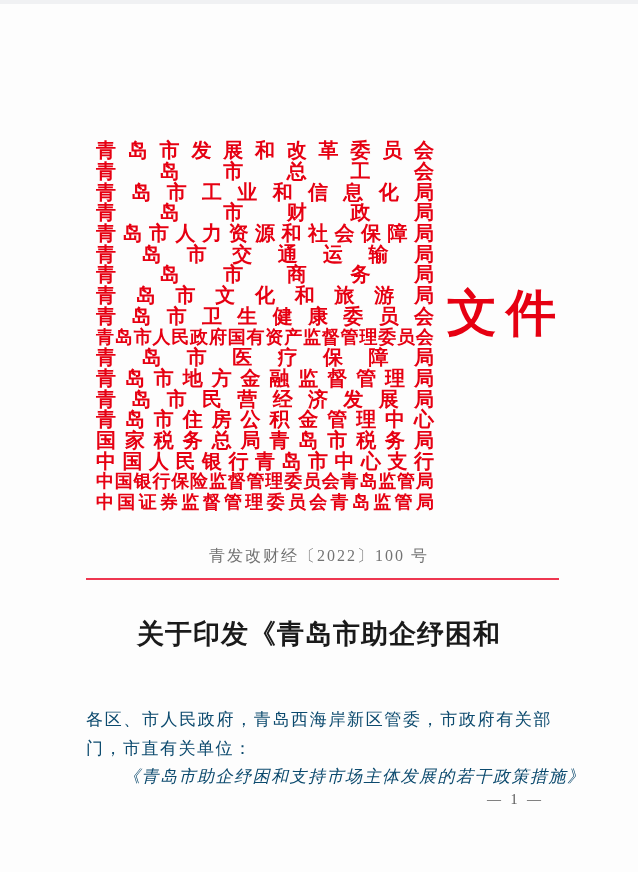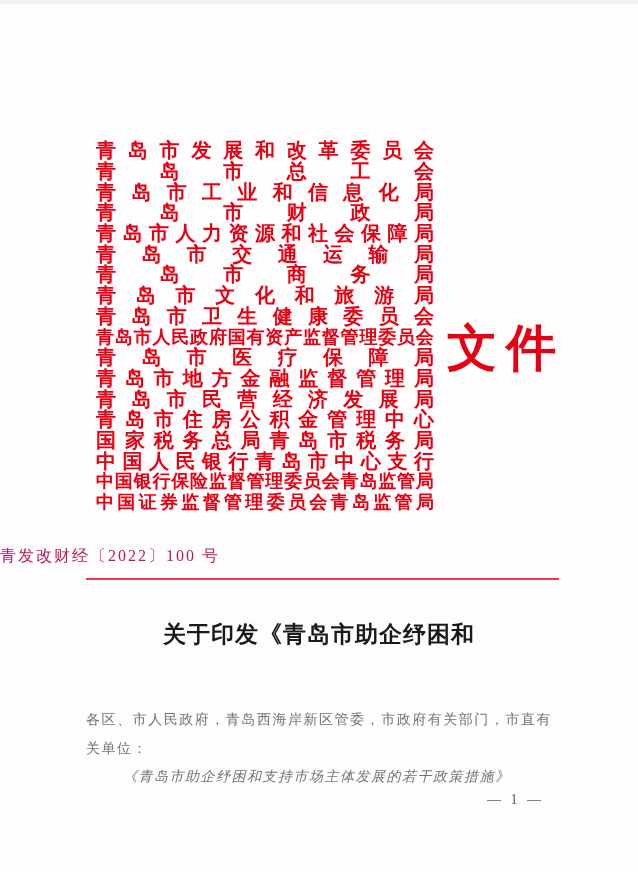--- a/index.html
+++ b/index.html
@@ -32,47 +32,47 @@
     white-space: nowrap;
   }
   .agency-line.small { font-size: 18px; }
   
   .banner {
     position: absolute; left: 447px; top: 288px;
     color: #e60012;
     font-size: 50px; font-weight: 800;
     letter-spacing: 9px; line-height: 1;
     white-space: nowrap;
-    margin-top: 35px;
   }
   
   .doc-number {
     position: absolute; left: 0; top: 546px; width: 638px;
+    text-align: center;
     font-size: 16px; letter-spacing: 2px; line-height: 20px;
-    color: #be185d;
+    color: #737373;
   }
   
   .red-rule {
     position: absolute; left: 86px; top: 578px;
     width: 473px; height: 2px;
     background: #ee3750;
   }
   
   .title {
     position: absolute; left: 0; top: 616px; width: 638px;
     text-align: center;
-    font-size: 23px; font-weight: 700; line-height: 37px;
+    font-size: 27px; font-weight: 700; line-height: 37px;
     letter-spacing: 1px;
     color: #1a1a1a;
   }
   
   .body-text {
     position: absolute; left: 86px; top: 706px; width: 466px;
-    font-size: 14px; line-height: 28.5px; letter-spacing: 1.5px;
-    color: #737373;
+    font-size: 17px; line-height: 28.5px; letter-spacing: 1.5px;
+    color: #0c4a6e;
   }
   .body-text p.salutation {
     text-align: justify;
     text-justify: inter-character;
   }
   .body-text p.paragraph {
     text-indent: 37px;
     white-space: nowrap;
     font-style: italic;
   }

